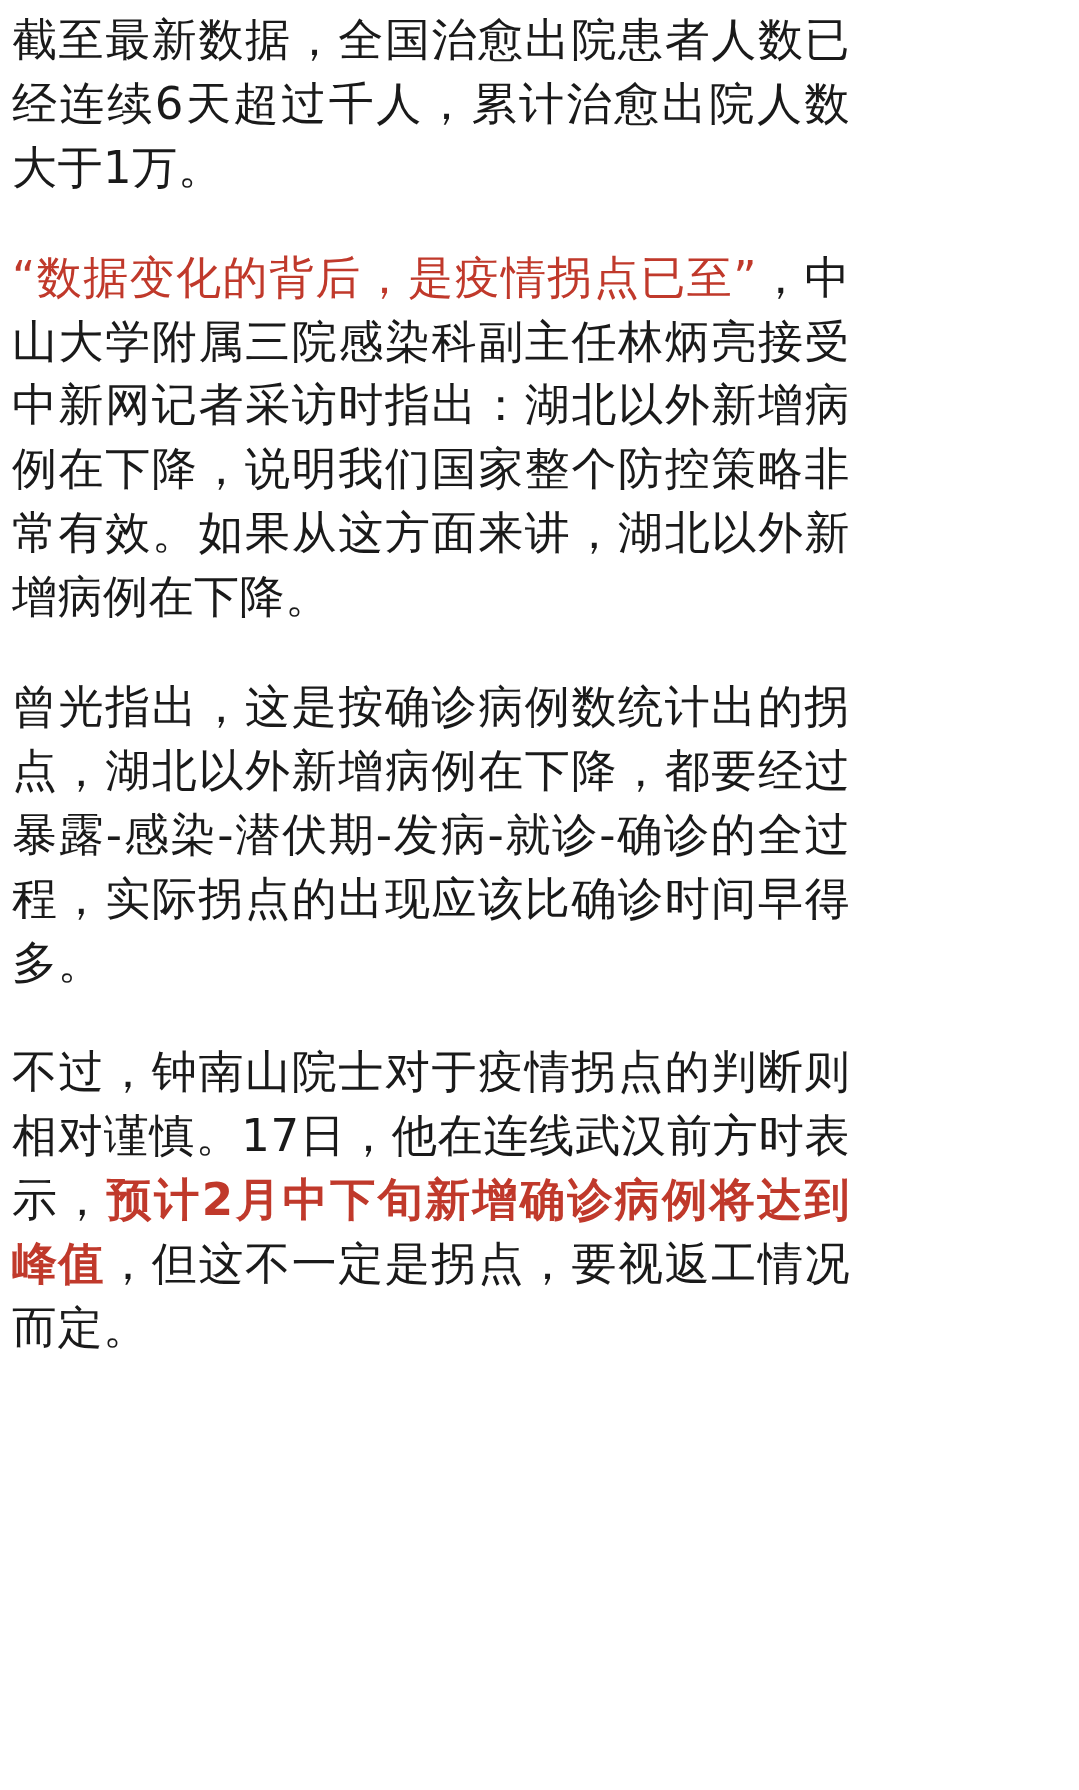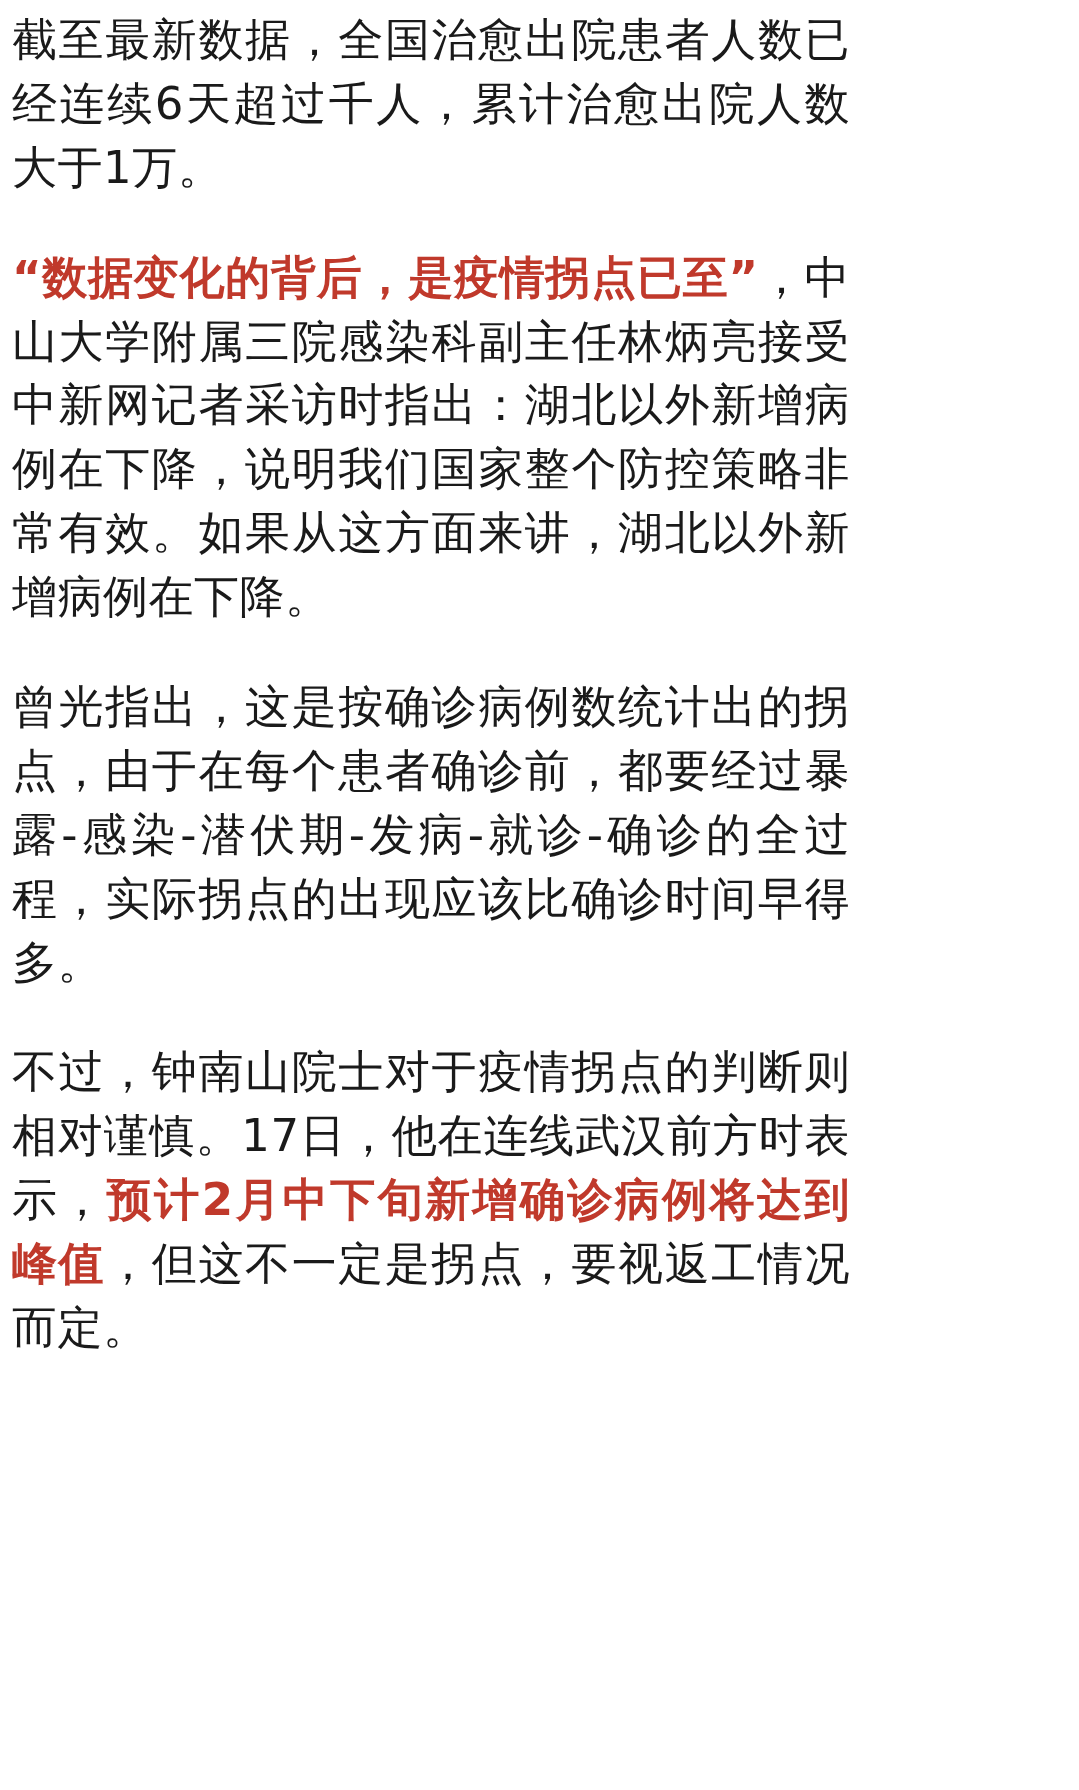--- a/index.html
+++ b/index.html
@@ -29,38 +29,38 @@
   }
   .para:last-child {
     margin-bottom: 18px;
   }
   .em-red {
     color: #c0392b;
     font-weight: 700;
   }
   .quote-red {
     color: #c0392b;
-    font-weight: 700;
+    font-weight: 400;
   }
 </style>
 </head>
 <body>
 
 <div class="article">
 
   <p class="para">
     <span>截至最新数据，全国治愈出院患者人数已经连续6天超过千人，累计治愈出院人数大于1万。</span>
   </p>
 
   <p class="para">
     <span class="quote-red">“数据变化的背后，是疫情拐点已至”</span><span>，中山大学附属三院感染科副主任林炳亮接受中新网记者采访时指出：湖北以外新增病例在下降，说明我们国家整个防控策略非常有效。如果从这方面来讲，湖北以外新增病例在下降。</span>
   </p>
 
 
   <p class="para">
-    <span>曾光指出，这是按确诊病例数统计出的拐点，由于在每个患者确诊前，都要经过暴露-感染-潜伏期-发病-就诊-确诊的全过程，实际拐点的出现应该比确诊时间早得多。</span>
+    <span>曾光指出，这是按确诊病例数统计出的拐点，湖北以外新增病例在下降，都要经过暴露-感染-潜伏期-发病-就诊-确诊的全过程，实际拐点的出现应该比确诊时间早得多。</span>
   </p>
 
   <p class="para">
     <span>不过，钟南山院士对于疫情拐点的判断则相对谨慎。17日，他在连线武汉前方时表示，</span><span class="em-red">预计2月中下旬新增确诊病例将达到峰值</span><span>，但这不一定是拐点，要视返工情况而定。</span>
   </p>
 
 </div>
 
 </body></html>

